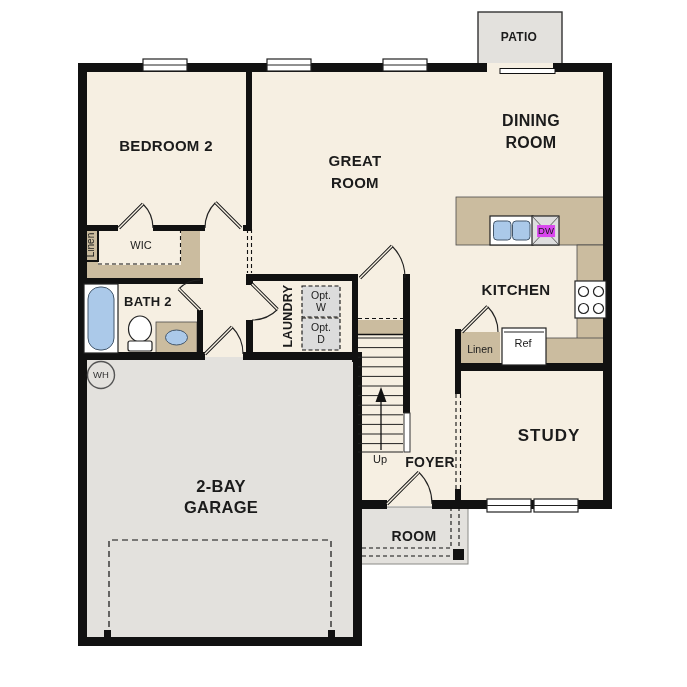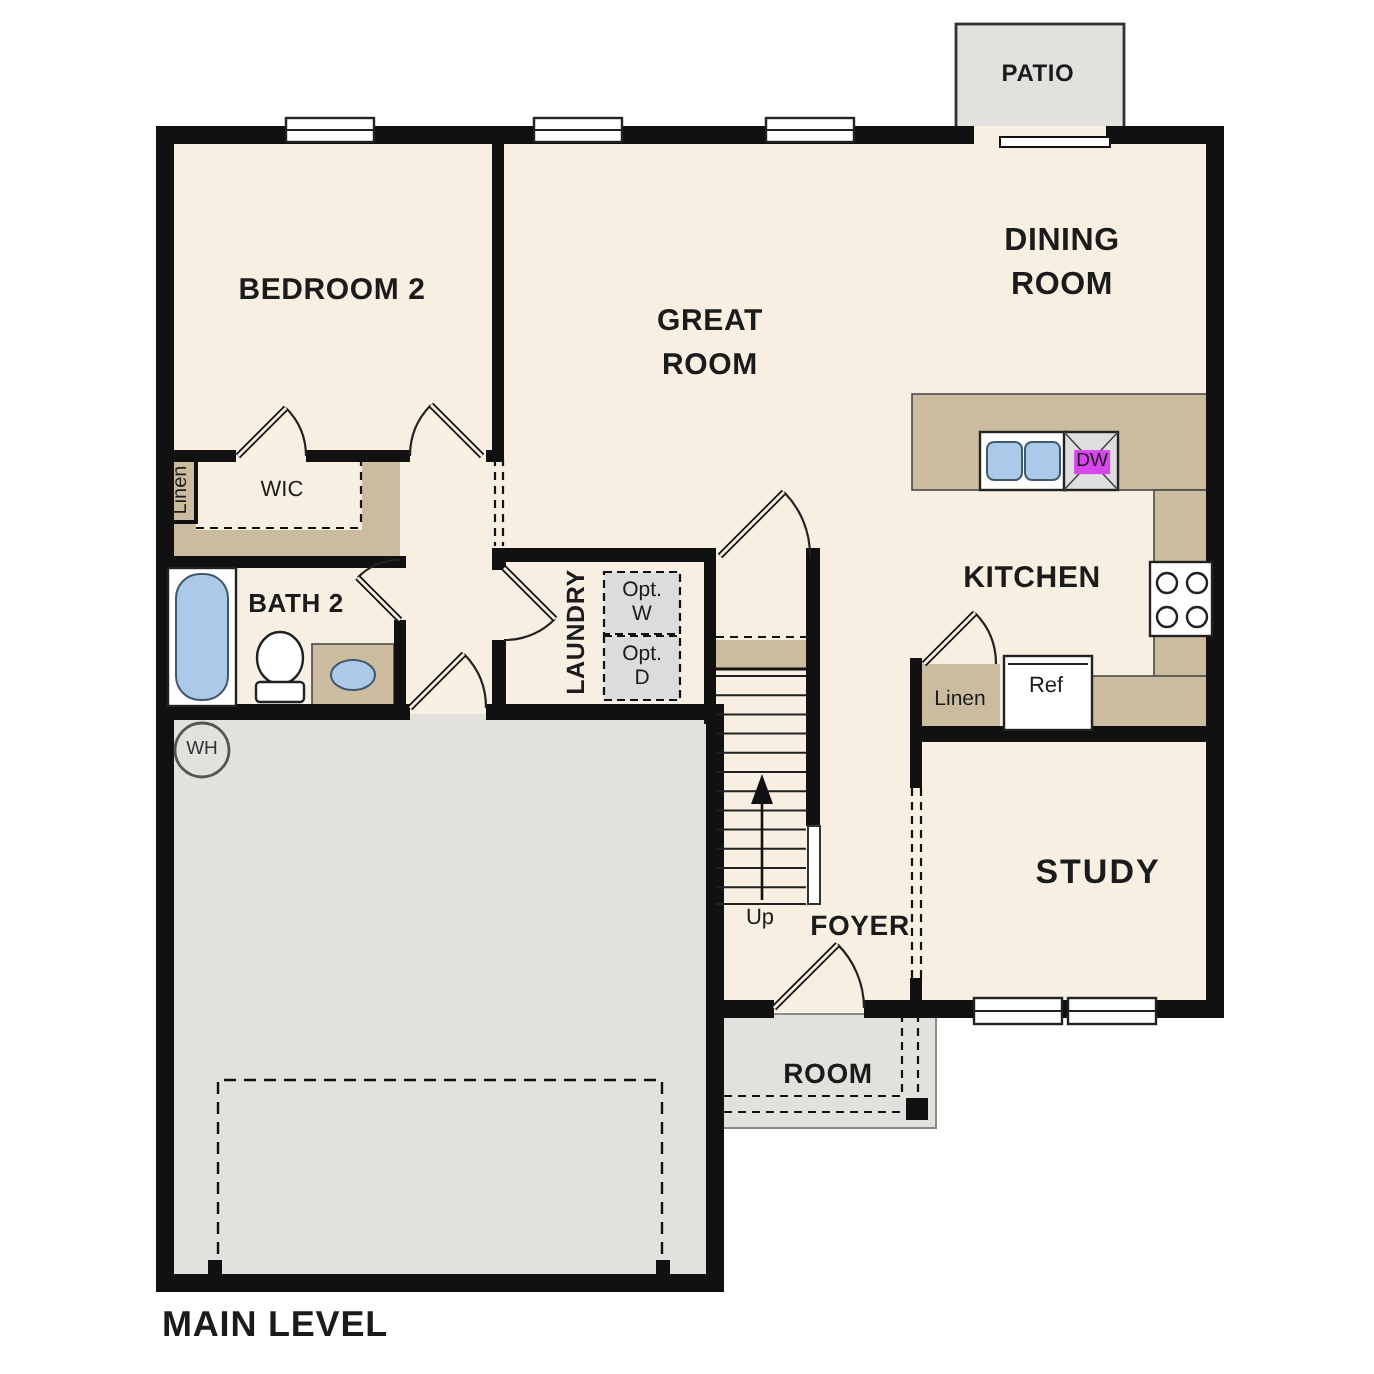--- a/index.html
+++ b/index.html
@@ -238,28 +238,29 @@
   <div class="lbl" style="left:166px;top:146px;font-size:15px;text-align:right;">BEDROOM 2</div>
   <div class="lbl" style="left:355px;top:172px;font-size:15px;line-height:22px;">GREAT
 ROOM</div>
   <div class="lbl" style="left:531px;top:132px;font-size:16px;line-height:22px;">DINING
 ROOM</div>
   <div class="lbl" style="left:519px;top:37px;font-size:12px;">PATIO</div>
   <div class="lbl" style="left:516px;top:290px;font-size:15px;">KITCHEN</div>
   <div class="lbl" style="left:549px;top:436px;font-size:17px;letter-spacing:1px;">STUDY</div>
   <div class="lbl" style="left:430px;top:463px;font-size:14px;">FOYER</div>
   <div class="lbl" style="left:414px;top:537px;font-size:14px;">ROOM</div>
+  <div class="lbl" style="left:221px;top:497px;font-size:16.5px;line-height:21px;">2-BAY
+GARAGE</div>
   <div class="lbl vert" style="left:289px;top:316px;font-size:12.5px;">LAUNDRY</div>
   <div class="lbl" style="left:148px;top:302px;font-size:13px;">BATH 2</div>
   <div class="lbl n" style="left:141px;top:246px;font-size:11px;">WIC</div>
   <div class="lbl n vert" style="left:91px;top:245px;font-size:10px;">Linen</div>
   <div class="lbl n" style="left:321px;top:301px;font-size:10.5px;line-height:12px;">Opt.
 W</div>
   <div class="lbl n" style="left:321px;top:333px;font-size:10.5px;line-height:12px;">Opt.
 D</div>
   <div class="lbl n bgw" style="left:546px;top:231px;font-size:9.5px;">DW</div>
   <div class="lbl n" style="left:523px;top:344px;font-size:11px;">Ref</div>
   <div class="lbl n" style="left:480px;top:350px;font-size:10.5px;">Linen</div>
   <div class="lbl n" style="left:101px;top:375px;font-size:9.5px;color:#333;">WH</div>
   <div class="lbl n" style="left:380px;top:460px;font-size:11px;">Up</div>
-  <div class="lbl corner" style="left:81px;top:651px;font-size:18px;letter-spacing:.4px;">MAIN LEVEL</div>
 
 </div>
 
 </body></html>

